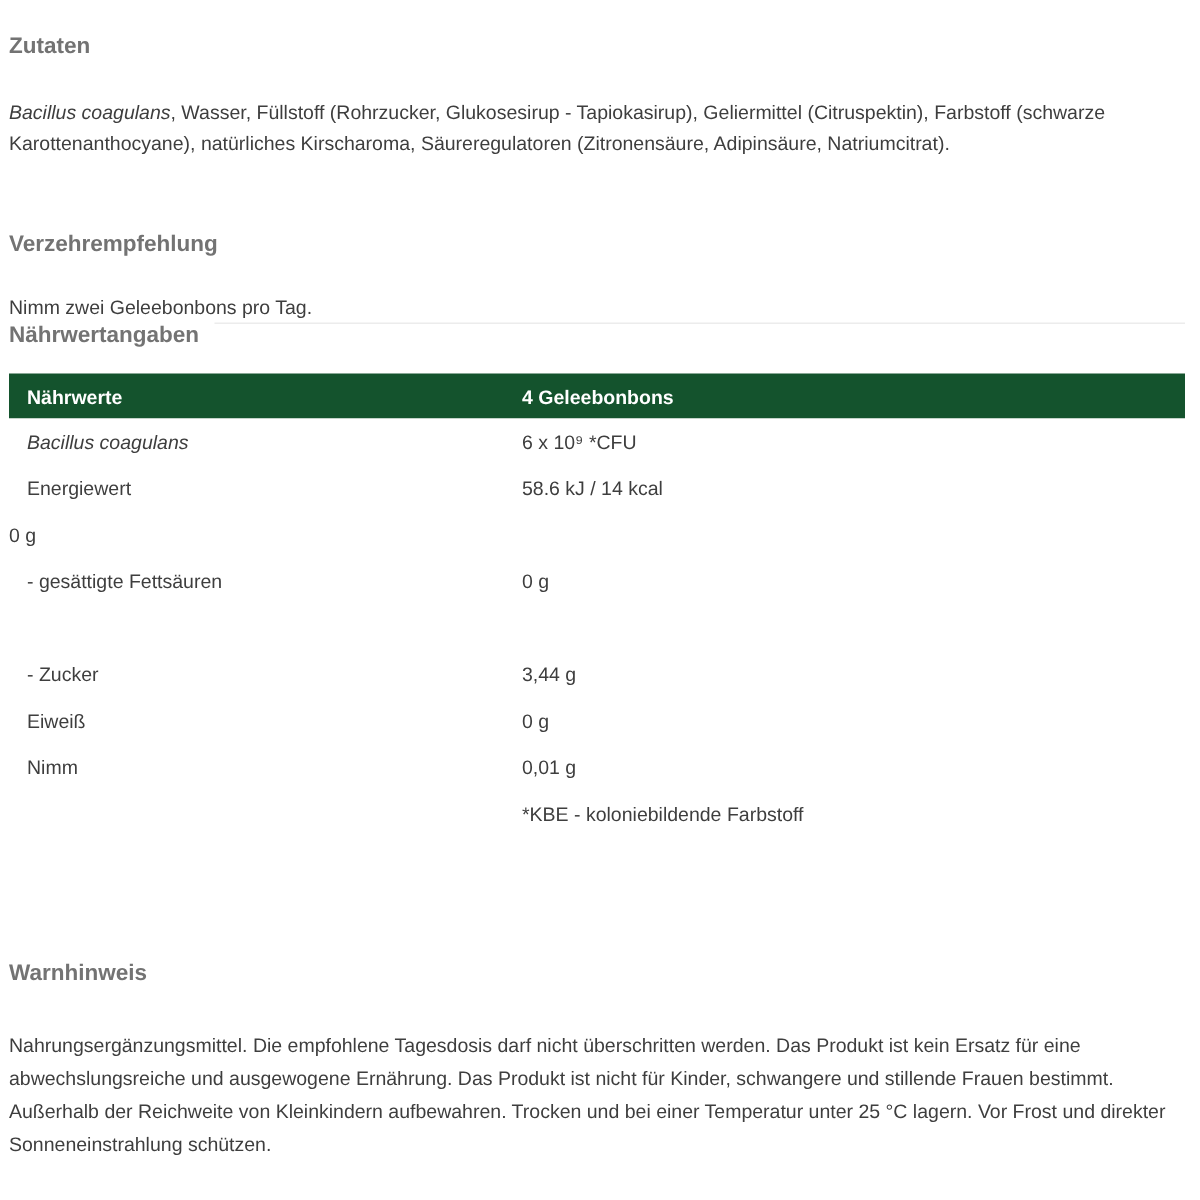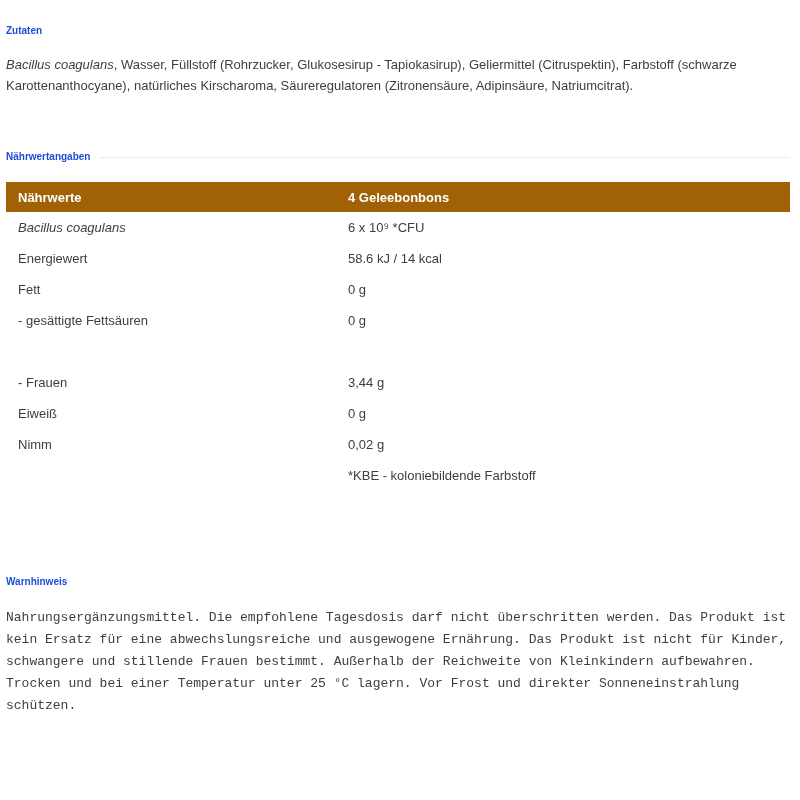--- a/index.html
+++ b/index.html
@@ -12,53 +12,53 @@
     height: 800px;
     box-sizing: border-box;
     padding: 0 10px 0 6px;
     font-family: "Liberation Sans", "DejaVu Sans", sans-serif;
     font-size: 13px;
     color: #3e3e3e;
     overflow: hidden;
   }
   h2 {
     margin: 0;
-    font-size: 10px;
+    font-size: 15px;
     font-weight: 700;
-    color: #1d4ed8;
+    color: #737373;
     line-height: 18px;
   }
   p {
     margin: 0;
     line-height: 21px;
   }
   em { font-style: italic; }
 
   
   .sec-ingredients h2   { padding-top: 22px; }
-  .sec-ingredients p    { margin-top: 14px; }
+  .sec-ingredients p    { margin-top: 24px; }
   .sec-consumption h2   { margin-top: 48px; }
   .sec-consumption p    { margin-top: 22px; }
-  .sec-nutrition h2     { margin-top: 52px; display: flex; align-items: center; }
+  .sec-nutrition h2     { display: flex; align-items: flex-start; }
   .sec-nutrition h2 .rule {
     flex: 1;
     height: 1px;
     background: #ececec;
     margin-left: 10px;
   }
   .sec-warning h2       { margin-top: 82px; }
-  .sec-warning p        { margin-top: 16px; line-height: 22px; font-family: Liberation Mono, monospace; }
+  .sec-warning p        { margin-top: 28px; line-height: 22px; }
 
   
   .ntable { margin-top: 16px; }
   .thead {
     display: flex;
     align-items: center;
     height: 30px;
-    background: #a16207;
+    background: #14532d;
     color: #ffffff;
     font-weight: 700;
   }
   .trow {
     display: flex;
     align-items: center;
     height: 31px;
     background: #ffffff;
   }
   .cl {
@@ -71,20 +71,24 @@
 </head>
 <body>
 
 <div class="page">
 
   <section class="sec-ingredients">
     <h2>Zutaten</h2>
     <p><em>Bacillus coagulans</em><span>, Wasser, Füllstoff (Rohrzucker, Glukosesirup - Tapiokasirup), Geliermittel (Citruspektin), Farbstoff (schwarze Karottenanthocyane), natürliches Kirscharoma, Säureregulatoren (Zitronensäure, Adipinsäure, Natriumcitrat).</span></p>
   </section>
 
+  <section class="sec-consumption">
+    <h2>Verzehrempfehlung</h2>
+    <p>Nimm zwei Geleebonbons pro Tag.</p>
+  </section>
 
   <section class="sec-nutrition">
     <h2>
         <span>Nährwertangaben</span>
         <span class="rule"></span>
       </h2>
 
     <div class="ntable">
       <div class="thead">
         <div class="cl">Nährwerte</div>
@@ -93,40 +97,39 @@
 
       <div class="trow">
         <div class="cl italic">Bacillus coagulans</div>
         <div class="cv">6 x 10⁹ *CFU</div>
       </div>
       <div class="trow">
         <div class="cl">Energiewert</div>
         <div class="cv">58.6 kJ / 14 kcal</div>
       </div>
       <div class="trow">
-        <div class="cl">Fett</div>
         <div class="cv">0 g</div>
       </div>
       <div class="trow">
         <div class="cl">- gesättigte Fettsäuren</div>
         <div class="cv">0 g</div>
       </div>
       <div class="trow">
       </div>
       <div class="trow">
-        <div class="cl">- Frauen</div>
+        <div class="cl">- Zucker</div>
         <div class="cv">3,44 g</div>
       </div>
       <div class="trow">
         <div class="cl">Eiweiß</div>
         <div class="cv">0 g</div>
       </div>
       <div class="trow">
         <div class="cl">Nimm</div>
-        <div class="cv">0,02 g</div>
+        <div class="cv">0,01 g</div>
       </div>
       <div class="trow">
         <div class="cl"></div>
         <div class="cv">*KBE - koloniebildende Farbstoff</div>
       </div>
     </div>
   </section>
 
   <section class="sec-warning">
     <h2>Warnhinweis</h2>

